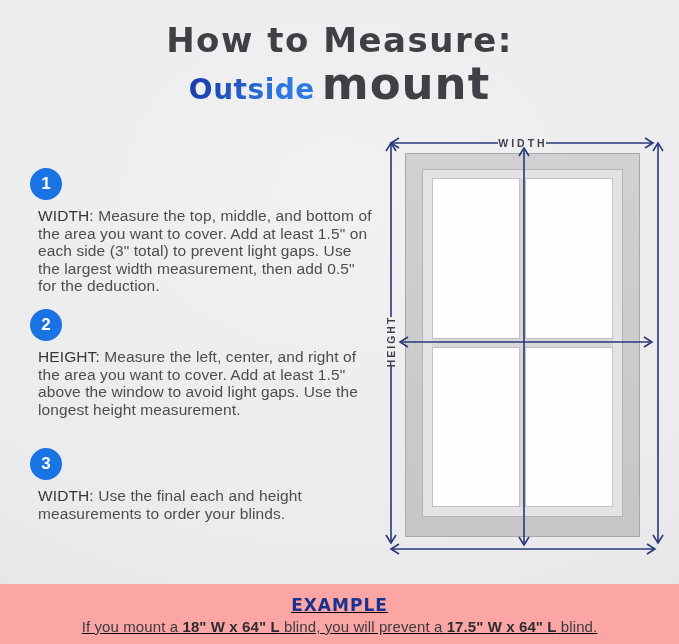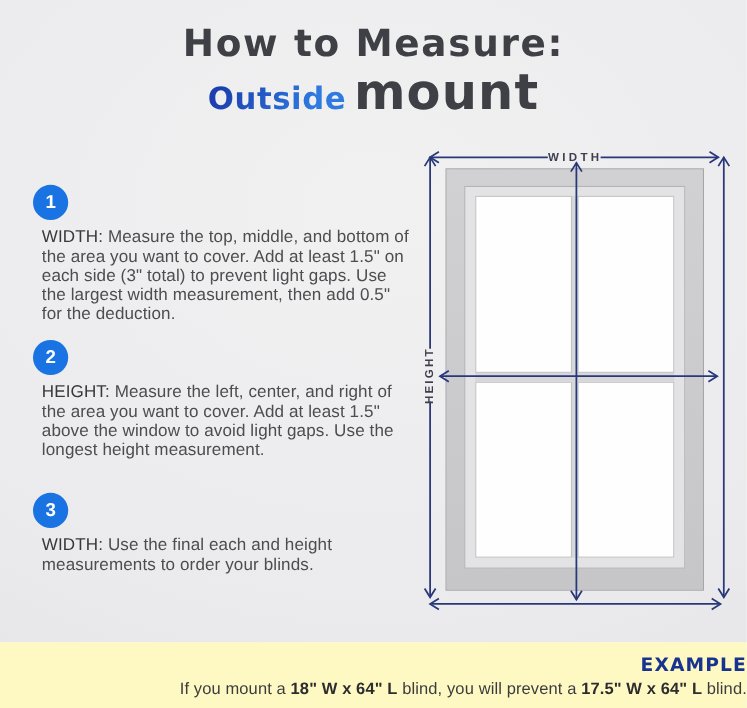--- a/index.html
+++ b/index.html
@@ -75,21 +75,21 @@
     position:absolute; font-size:10.5px; font-weight:700;
     color:var(--label_slate,#3e3e4e); text-transform:uppercase;
   }
   .lbl-width  { left:110px; top:6px;  width:70px; text-align:center; letter-spacing:3px; }
   .lbl-height { left:-22px; top:204px; width:70px; height:13px; text-align:center;
                 letter-spacing:2px; transform:rotate(-90deg); }
 
   
   .example {
     position:absolute; left:0; top:584px; width:679px; height:60px;
-    background:#fef9c3; text-align:right;
+    background:#fca5a5; text-align:center;text-decoration:underline;
   }
   .example-heading {
     font-family:"DejaVu Sans", sans-serif;
     margin-top:11px; font-size:17px; font-weight:700;
     color:var(--example_navy,#17338f); letter-spacing:1px;
   }
   .example-line { margin:3px 0 0; font-size:15px; color:#3c3c3e; letter-spacing:0.1px; }
   .example-line b { color:#2d2d2f; font-weight:700; }
 </style>
 </head>

